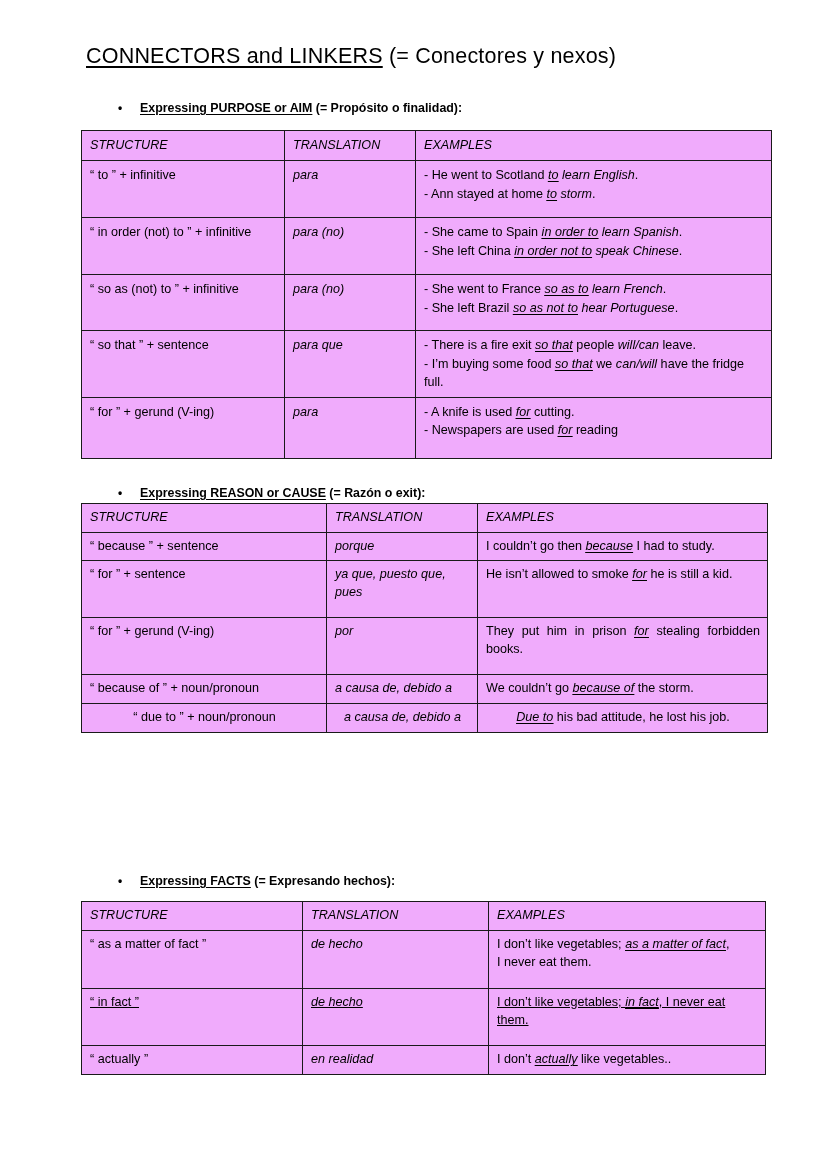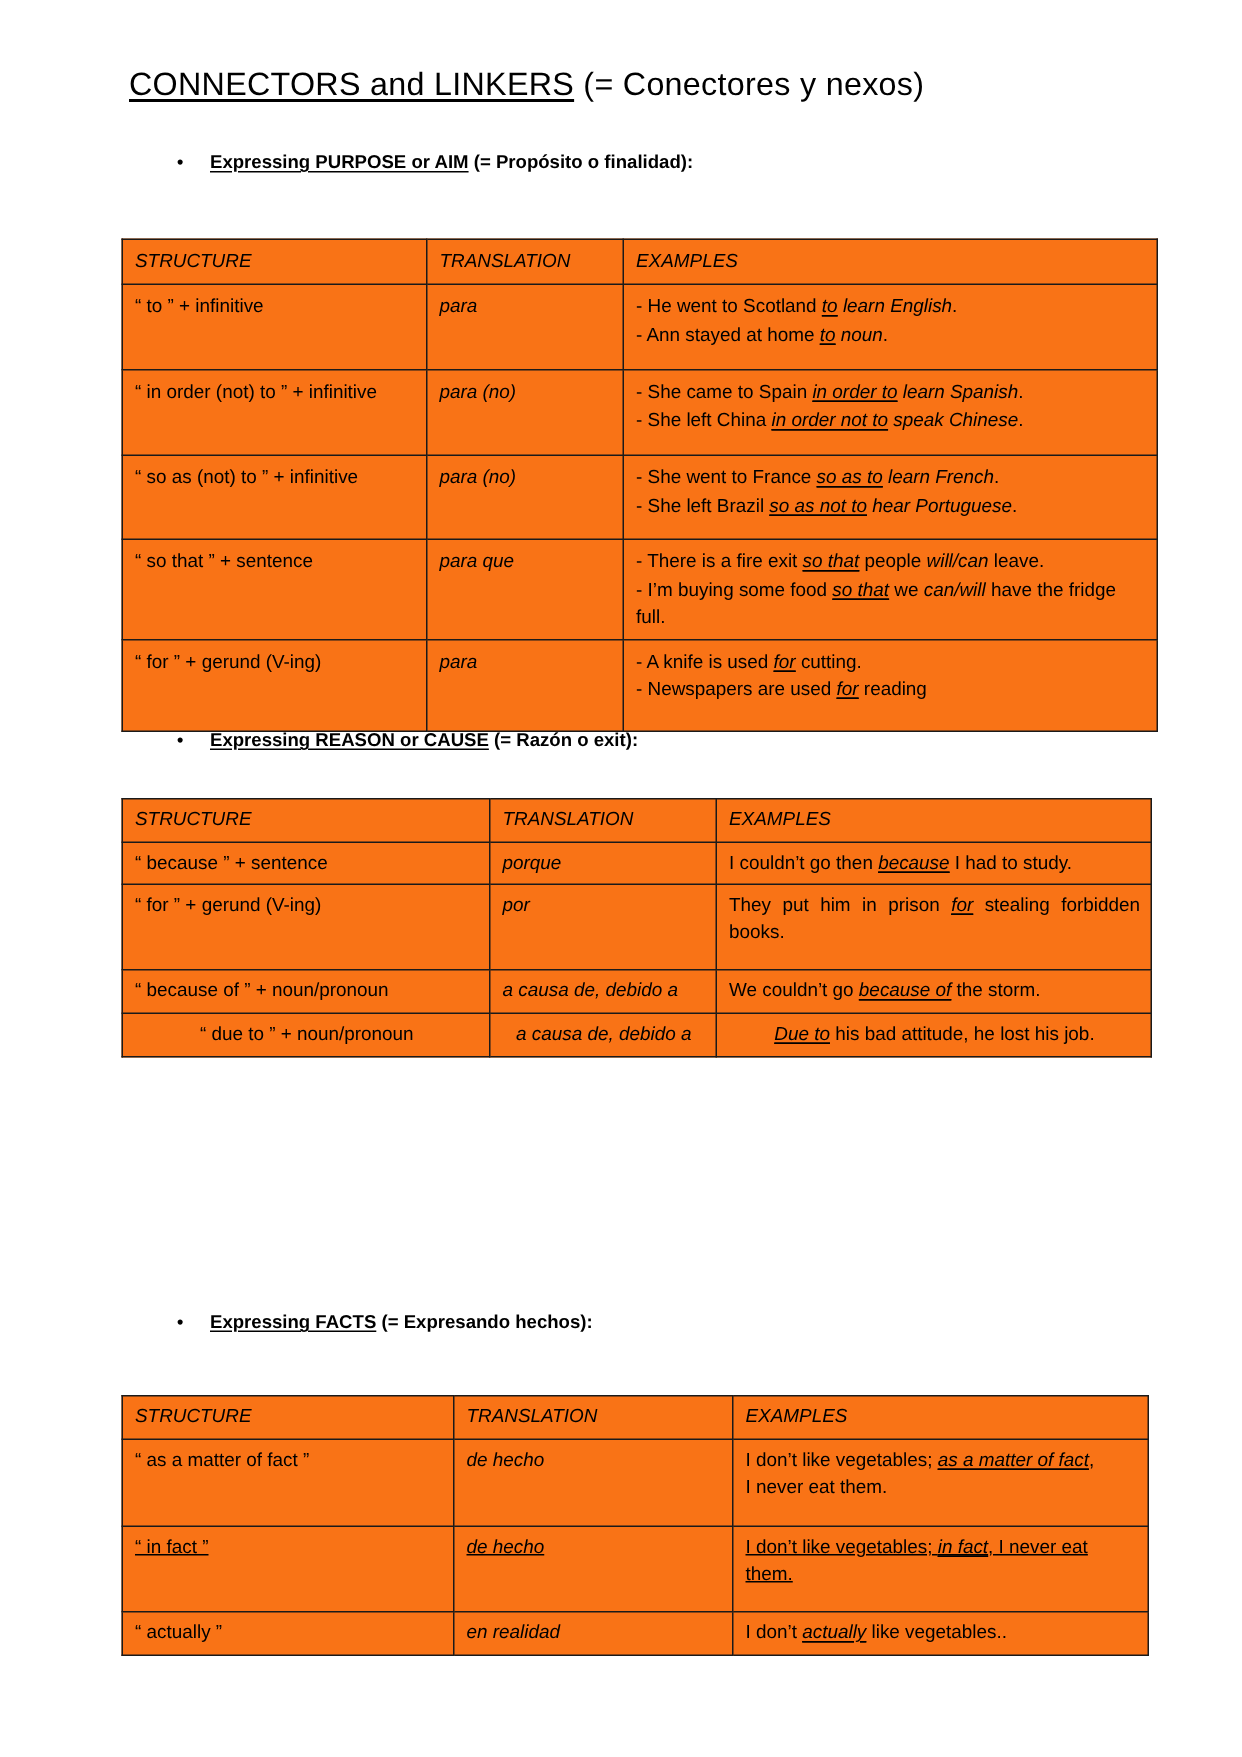--- a/index.html
+++ b/index.html
@@ -55,22 +55,21 @@
   .section-head .u {
     text-decoration: underline;
     text-underline-offset: 2px;
   }
 
   
   table.grid {
     position: absolute;
     border-collapse: collapse;
     table-layout: fixed;
-    background: #f97316;
-    margin-top: 29px;
+    background: #f0abfc;
   }
   table.grid td, table.grid th {
     border: 1px solid #1a1a1a;
     vertical-align: top;
     padding: 5px 7px 5px 8px;
     font-size: 12.6px;
     line-height: 17.5px;
     font-weight: normal;
     text-align: left;
   }
@@ -142,21 +141,21 @@
       <tr class="r-head">
         <td class="it">STRUCTURE</td>
         <td class="it">TRANSLATION</td>
         <td class="it">EXAMPLES</td>
       </tr>
       <tr class="r1">
         <td>“ to ” + infinitive</td>
         <td class="it">para</td>
         <td class="ex">
             <div><span>- He went to Scotland </span><u><i>to</i></u><i> learn English</i><span>.</span></div>
-            <div><span>- Ann stayed at home </span><u><i>to</i></u><i> noun</i><span>.</span></div>
+            <div><span>- Ann stayed at home </span><u><i>to</i></u><i> storm</i><span>.</span></div>
           </td>
       </tr>
       <tr class="r2">
         <td>“  in  order (not)  to ” + infinitive</td>
         <td class="it">para (no)</td>
         <td class="ex">
             <div><span>- She came to Spain </span><u><i>in order to</i></u><i> learn Spanish</i><span>.</span></div>
             <div><span>- She left China </span><u><i>in order not to</i></u><i> speak Chinese</i><span>.</span></div>
           </td>
       </tr>
@@ -203,20 +202,27 @@
         <td class="it">TRANSLATION</td>
         <td class="it">EXAMPLES</td>
       </tr>
       <tr class="r1">
         <td>“ because  ” + sentence</td>
         <td class="it">porque</td>
         <td class="ex">
             <div><span>I couldn’t go then </span><u><i>because</i></u><span> I had to study.</span></div>
           </td>
       </tr>
+      <tr class="r4">
+        <td>“ for  ” + sentence</td>
+        <td class="it">ya que, puesto que, pues</td>
+        <td class="ex">
+            <div class="just"><span>He isn’t allowed to smoke </span><u><i>for</i></u><span> he is still a kid.</span></div>
+          </td>
+      </tr>
       <tr class="r5">
         <td>“ for  ” + gerund (V-ing)</td>
         <td class="it">por</td>
         <td class="ex">
             <div class="just"><span>They put him in prison </span><u><i>for</i></u><span> stealing forbidden books.</span></div>
           </td>
       </tr>
       <tr class="r6">
         <td>“ because of  ” + noun/pronoun</td>
         <td class="it nowrapcell">a causa de, debido a</td>

